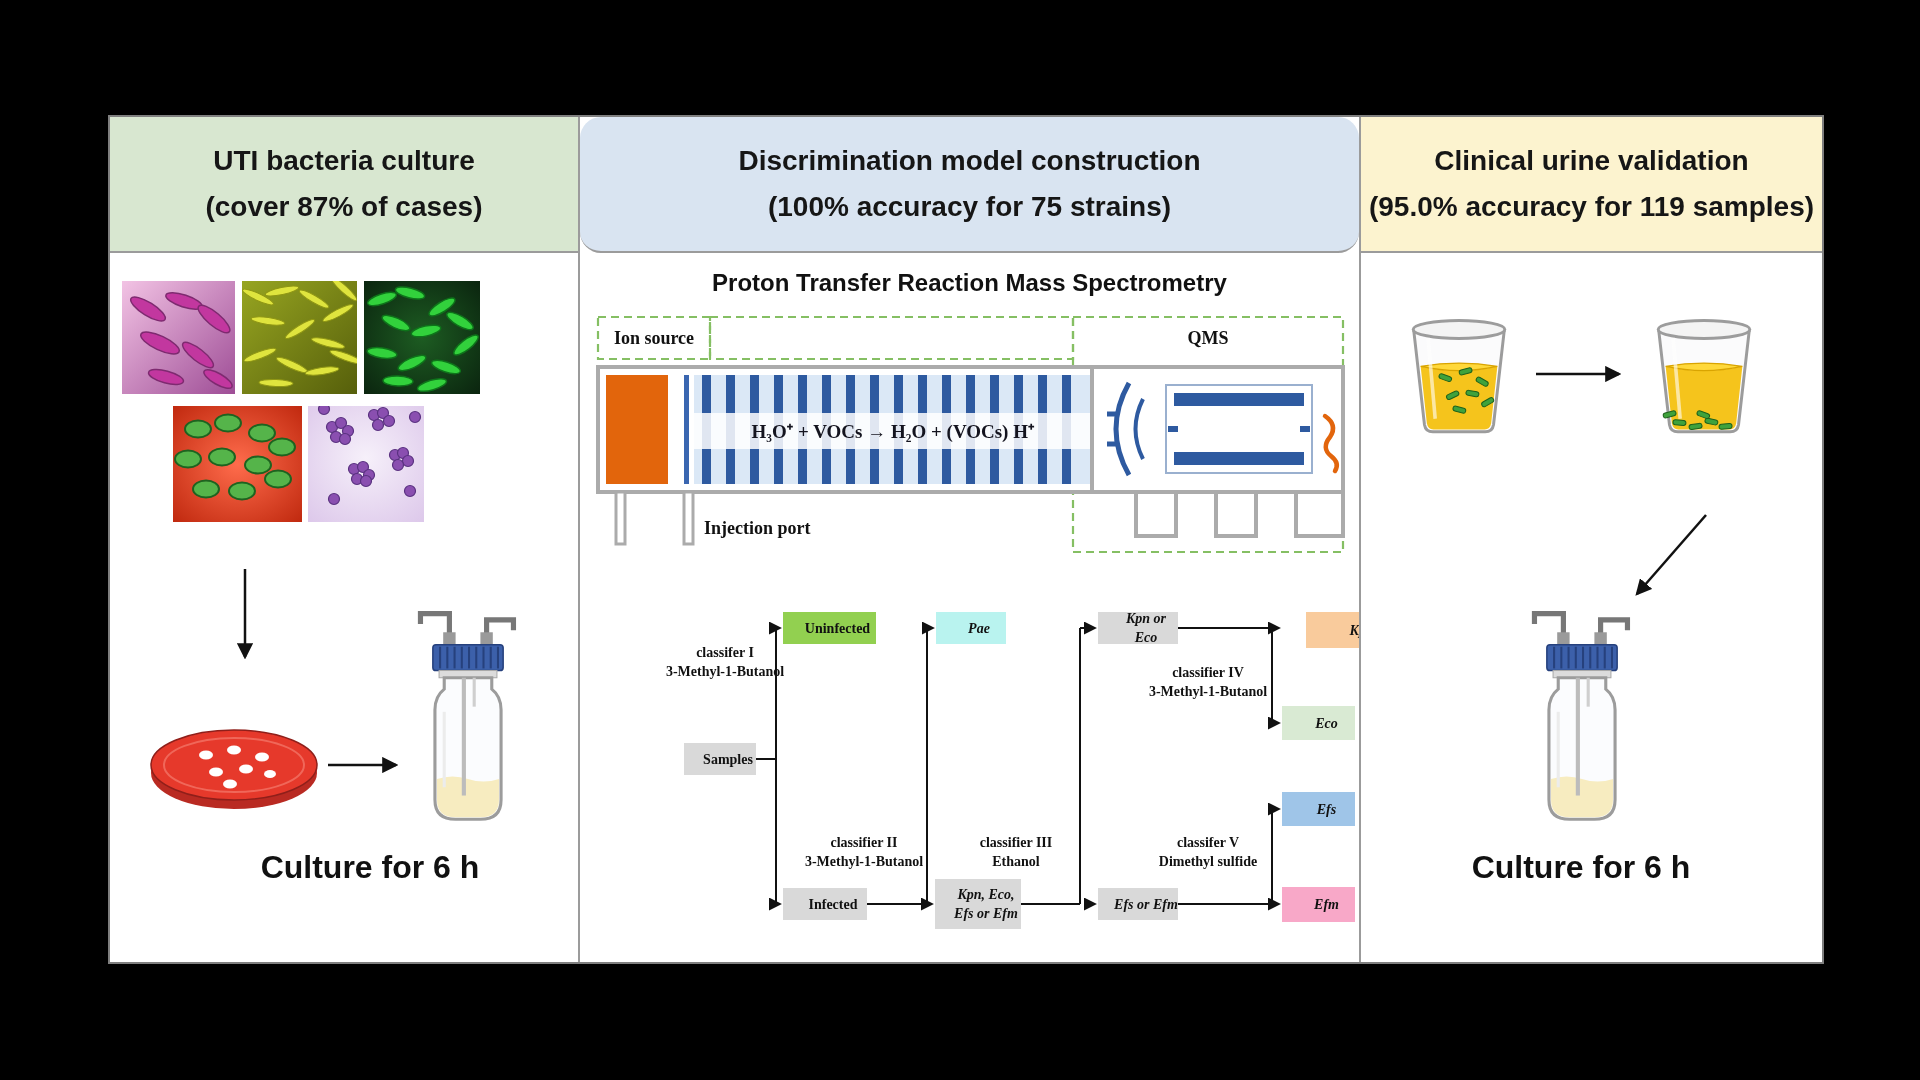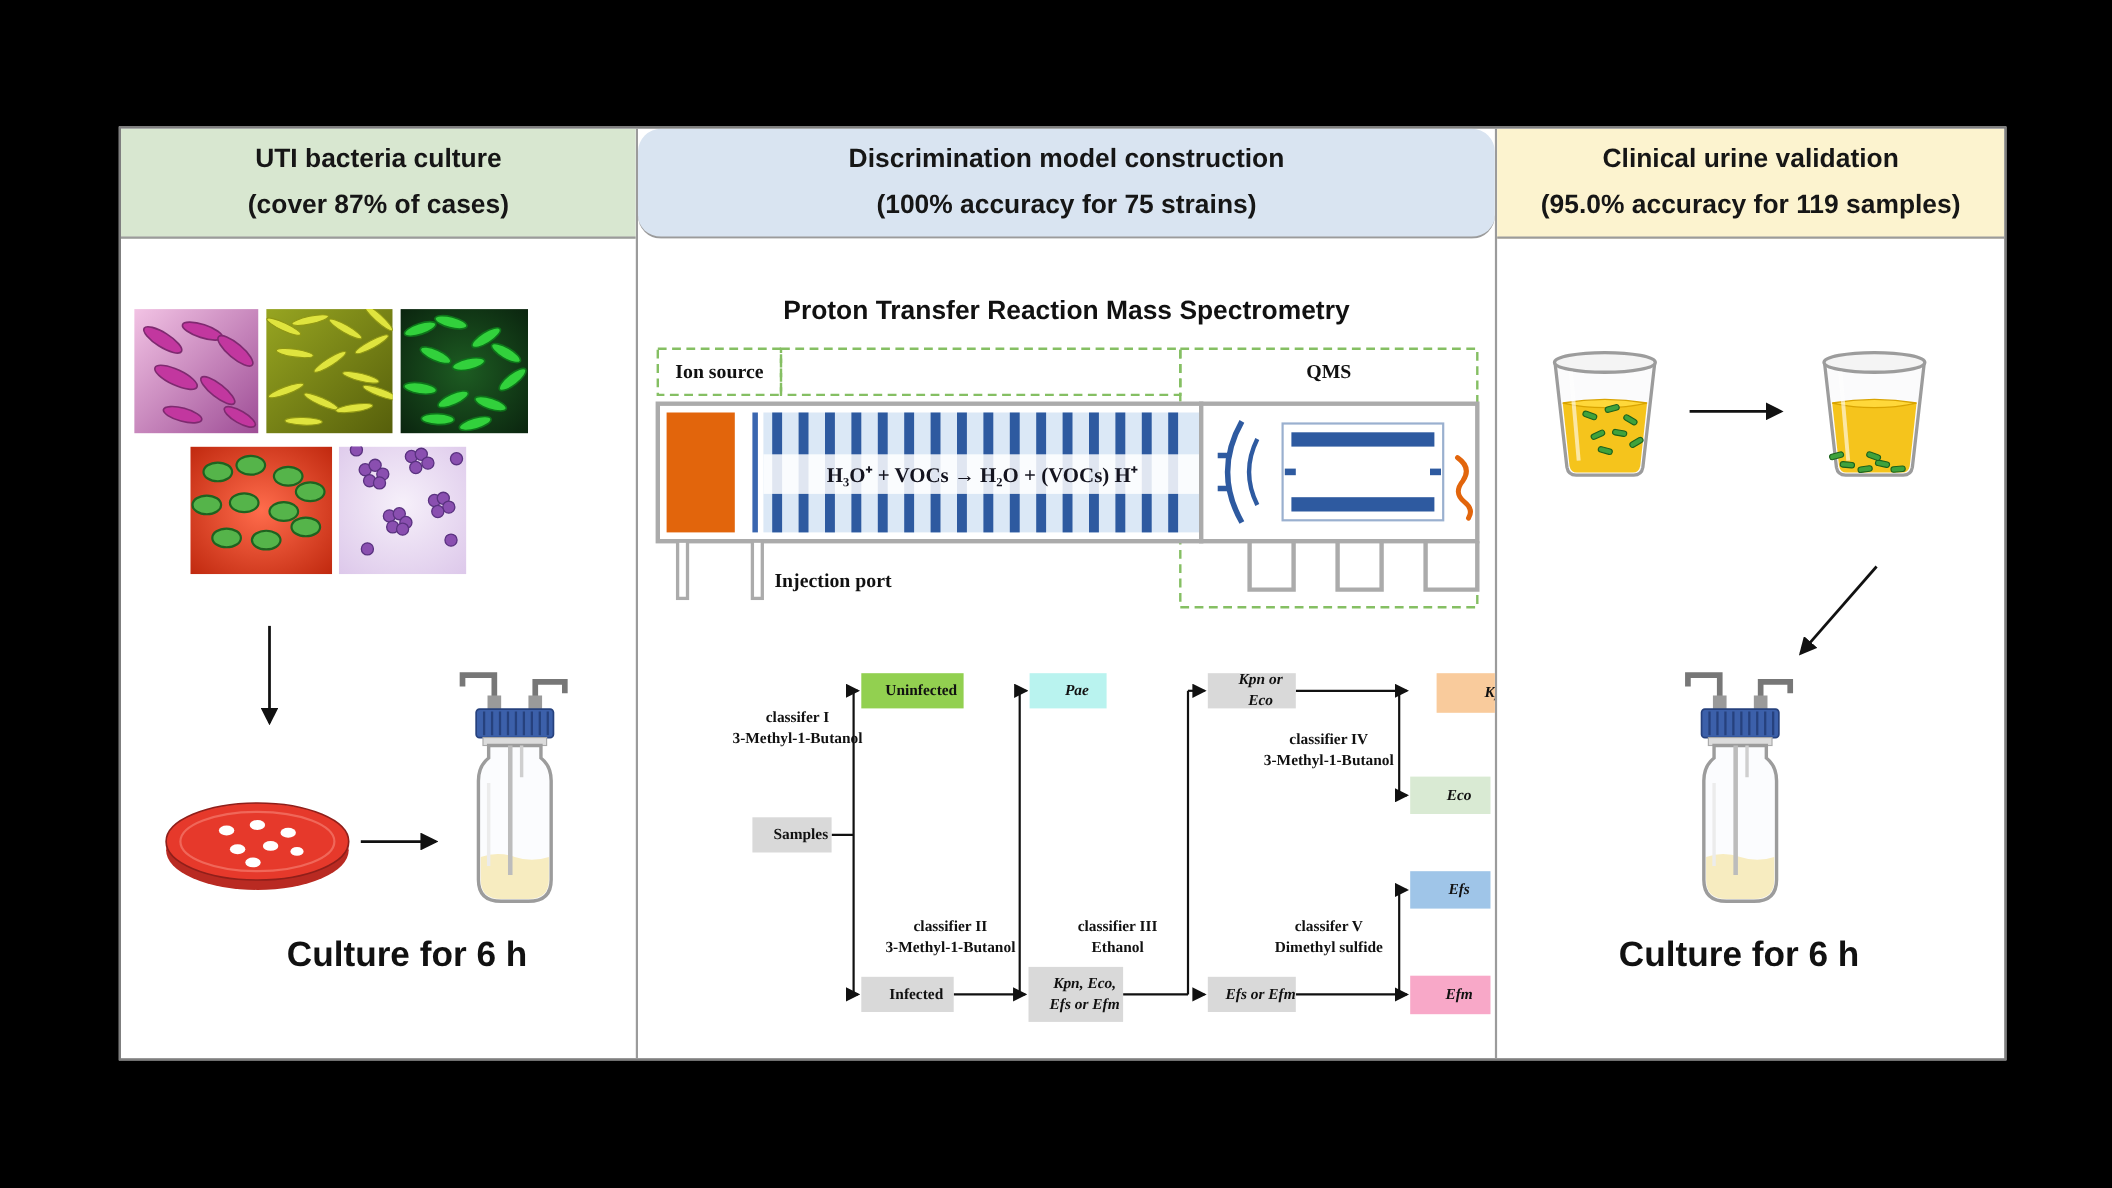--- a/index.html
+++ b/index.html
@@ -8,23 +8,23 @@
 
   .stage { position:absolute; inset:0; background:#000; }
   .figure { position:absolute; left:108px; top:115px; width:1716px; height:849px;
             background:#fff; border:2px solid #7f7f7f; display:flex; }
 
   .panel { position:relative; height:100%; overflow:hidden; }
   .panel-left   { width:470px; border-right:2px solid #9b9b9b; }
   .panel-middle { width:781px; border-right:2px solid #9b9b9b; }
   .panel-right  { flex:1; }
 
-  .hd { position:absolute; top:0; left:0; right:0; height:100px; z-index:3;
+  .hd { position:absolute; top:0; left:0; right:0; height:136px; z-index:3;
         display:flex; flex-direction:column; align-items:center; justify-content:center;
-        gap:14px; font-weight:bold; font-size:24px; color:#161616;
+        gap:14px; font-weight:bold; font-size:28px; color:#161616;
         border-bottom:2px solid #9b9b9b; text-align:center; }
   .hd-left   { background:#d8e7d0; }
   .hd-mid    { background:#d9e4f1;border-radius:21px; }
   .hd-right  { background:#fcf3cf; }
 
   .layer { position:absolute; left:0; top:0; z-index:1; }
 
   .caption { position:absolute; z-index:2; text-align:center; font-weight:bold;
              font-size:32px; color:#111; }
 

